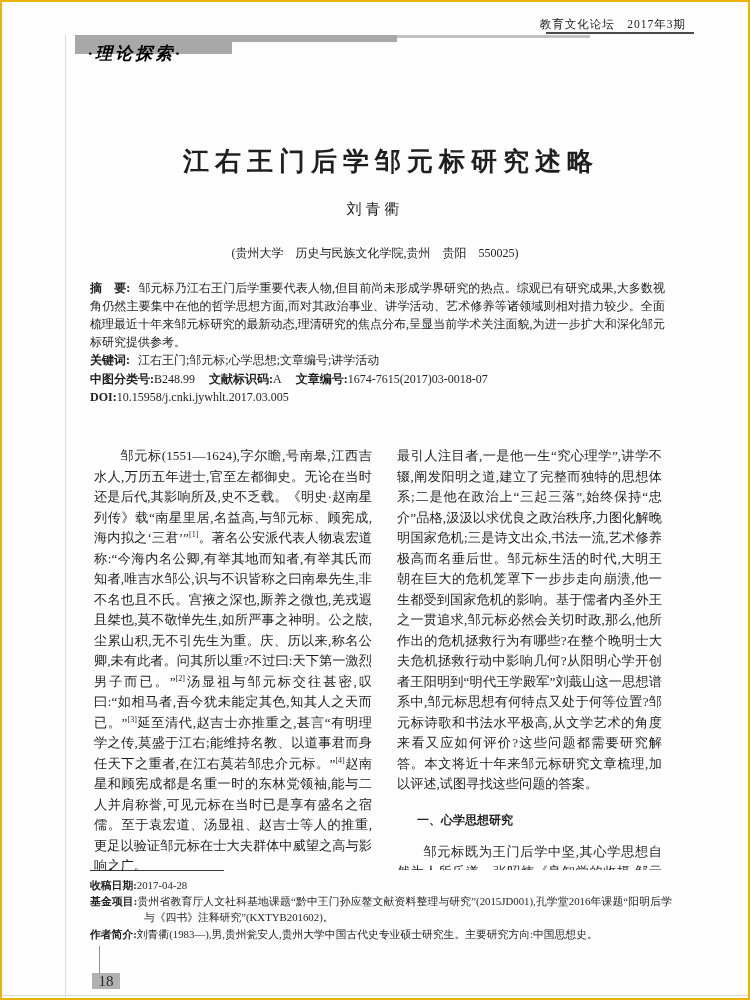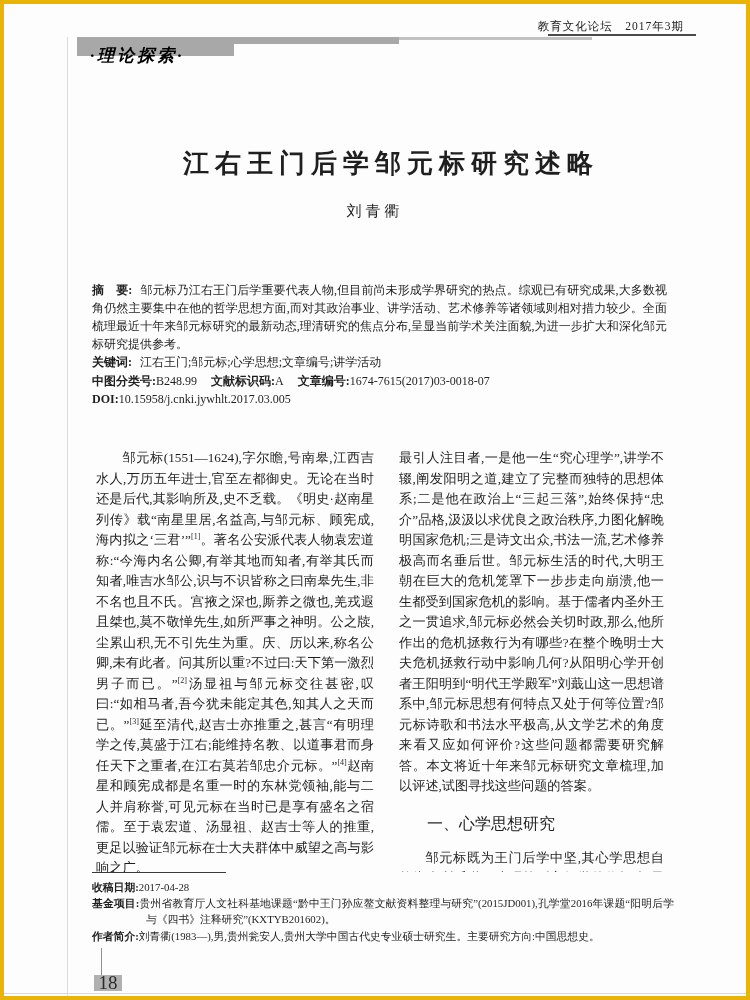--- a/index.html
+++ b/index.html
@@ -1,19 +1,19 @@
 <!DOCTYPE html>
 <html><head>
 <meta charset="utf-8">
 <style>
   html,body{margin:0;padding:0;background:#ffffff;}
   .page{
     position:relative;width:750px;height:1000px;background:#fdfdfd;
     font-family:"Liberation Serif","DejaVu Serif",serif;color:#1f1f1f;
-    overflow:hidden;box-sizing:border-box;border:4px solid #eab308;
+    overflow:hidden;box-sizing:border-box;border:2px solid #eab308;
   }
   
   .journal-issue{position:absolute;top:15px;right:62px;font-size:11.5px;letter-spacing:1px;color:#222;}
   .header-rule{position:absolute;top:30px;left:544px;width:148px;height:2px;background:#4a4a4a;}
   
   .banner-a{position:absolute;left:73px;top:33px;width:157px;height:19px;background:#a8a8a8;}
   .banner-b{position:absolute;left:230px;top:33px;width:165px;height:6.5px;background:#a8a8a8;}
   .banner-c{position:absolute;left:395px;top:33px;width:193px;height:2.5px;background:#c2c2c2;}
   .banner-label{
     position:absolute;left:86px;top:40px;font-size:17px;font-style:italic;font-weight:bold;
@@ -33,49 +33,50 @@
   .lbl{font-weight:bold;margin-top:31px;}
   .lblgap{margin-right:8px;}
   .gap{display:inline-block;width:14px;}
   
   .col{position:absolute;top:440px;overflow:hidden;}
   .col-left{left:88px;width:286px;height:428px;}
   .col-right{left:391px;width:273px;height:428px;}
   .col p{margin:4px;font-size:13.2px;line-height:20.5px;text-align:justify;}
   .indent{text-indent:2em;}
   .col sup{font-size:8px;line-height:0;}
-  .section-heading{margin:17px 0 13px 0;font-size:16px;font-weight:normal;text-indent:2em;}
+  .section-heading{margin:17px 0 13px 0;font-size:12px;font-weight:bold;text-indent:2em;}
   
   .foot-rule{position:absolute;left:88px;top:868px;width:134px;height:1px;background:#3a3a3a;}
   .footnotes{position:absolute;left:88px;top:875px;width:582px;}
   .footnotes p{margin:0;font-size:10.8px;line-height:16.2px;text-align:justify;}
   .hang{padding-left:54px;text-indent:-54px;}
   
   .pageno-line{position:absolute;left:97px;top:944px;width:1px;height:28px;background:#8f8f8f;}
   .pageno-box{position:absolute;left:90px;top:971px;width:28px;height:16px;background:#b1b1b1;
-    display:flex;align-items:center;justify-content:center;font-size:19px;color:#2b2b2b;text-align:right;}
+    display:flex;align-items:center;justify-content:center;font-size:15px;color:#2b2b2b;text-align:right;}
   
   .left-edge{position:absolute;left:63px;top:33px;width:1px;height:963px;background:#dcdcdc;}
   .bottom-edge{position:absolute;left:0;bottom:2px;width:100%;height:1px;background:#d8d8d8;}
 </style>
 </head>
 <body>
 
 <div class="page">
 
   <div class="journal-issue">教育文化论坛　2017年3期</div>
   <div class="header-rule"></div>
 
   <div class="banner-a"></div>
   <div class="banner-b"></div>
   <div class="banner-c"></div>
   <div class="banner-label">·理论探索·</div>
 
   <h1 class="title">江右王门后学邹元标研究述略</h1>
   <div class="author">刘青衢</div>
+  <div class="affiliation">(贵州大学　历史与民族文化学院,贵州　贵阳　550025)</div>
 
   <div class="meta">
     <p class="abstract">
       <span class="lbl lblgap">摘　要:</span><span>邹元标乃江右王门后学重要代表人物,但目前尚未形成学界研究的热点。综观已有研究成果,大多数视角仍然主要集中在他的哲学思想方面,而对其政治事业、讲学活动、艺术修养等诸领域则相对措力较少。全面梳理最近十年来邹元标研究的最新动态,理清研究的焦点分布,呈显当前学术关注面貌,为进一步扩大和深化邹元标研究提供参考。</span>
     </p>
     <p class="meta-line">
       <span class="lbl lblgap">关键词:</span><span>江右王门;邹元标;心学思想;文章编号;讲学活动</span>
     </p>
     <p class="meta-line">
       <span class="lbl">中图分类号:</span><span>B248.99</span><span class="gap"></span><span class="lbl">文献标识码:</span><span>A</span><span class="gap"></span><span class="lbl">文章编号:</span><span>1674-7615(2017)03-0018-07</span>

